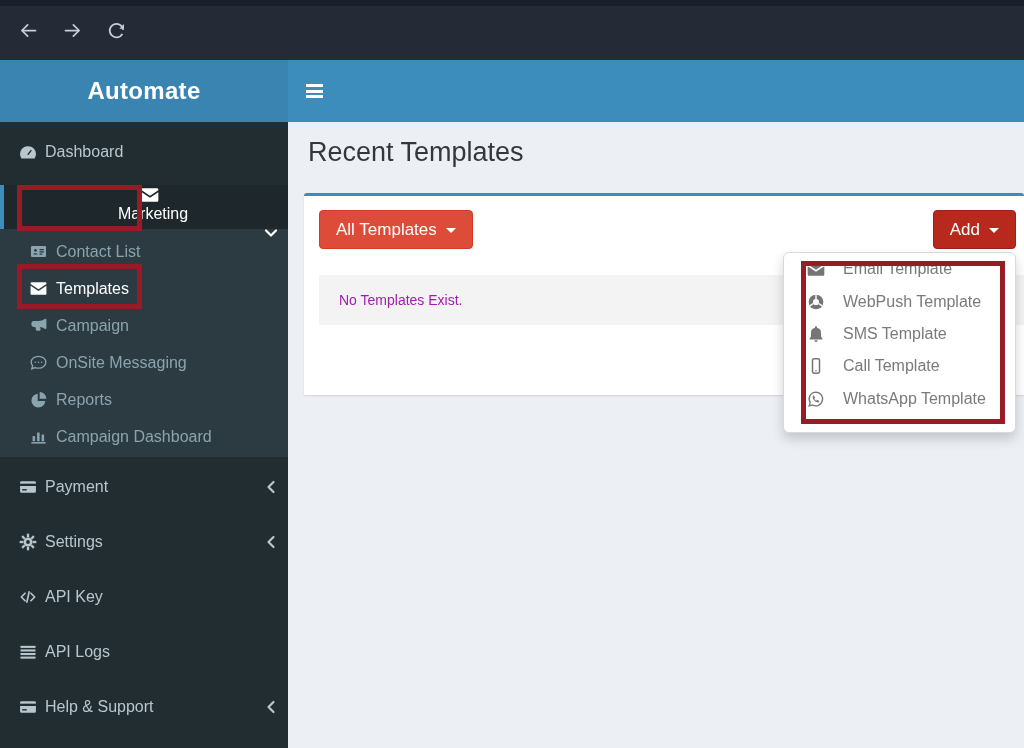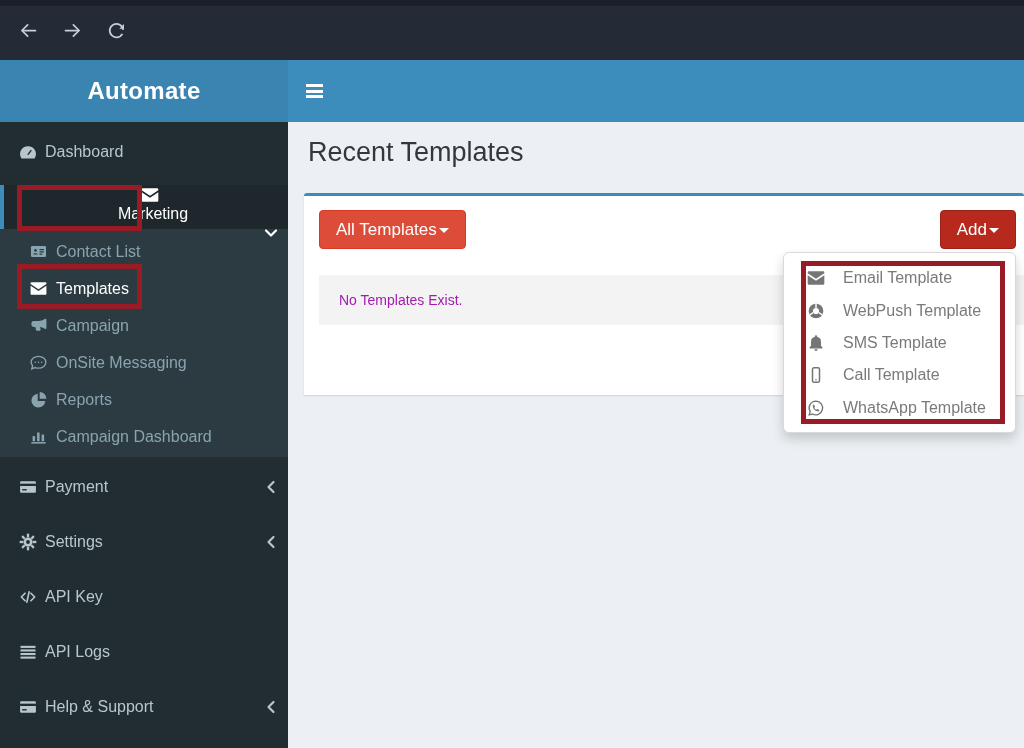--- a/index.html
+++ b/index.html
@@ -44,34 +44,34 @@
   
   .topnav { position:absolute; left:288px; top:60px; right:0; height:62px; background:#3c8dbc; }
   .hamburger { position:absolute; left:18px; top:24px; width:17px; cursor:pointer; }
   .hamburger .bar { display:block; height:3px; background:#fff; margin-bottom:2.6px; }
 
   
   .content { position:absolute; left:288px; top:122px; right:0; bottom:0; background:#ecf0f5; }
   .page-title { position:absolute; left:20px; top:15px; font-size:27px; font-weight:400; color:#34383d; }
   .card { position:absolute; left:16px; right:0; top:71px; height:202px; background:#fff;
           border-top:3px solid #3c8dbc; border-radius:3px 3px 0 0; box-shadow:0 1px 2px rgba(0,0,0,.12); }
-  .btn { display:inline-flex; align-items:center; gap:2px; color:#fff; font-size:17px;
+  .btn { display:inline-flex; align-items:center; gap:9px; color:#fff; font-size:17px;
          border-radius:4px; padding:0 16px; height:39px; border:1px solid transparent; cursor:pointer;
          font-family:"Liberation Sans", sans-serif; }
   .btn-filter { position:absolute; left:15px; top:14px; background:#dd4b39; border-color:#d73925; }
   .btn-add { position:absolute; right:8px; top:14px; background:#b7291d; border-color:#9b2216; }
   .caret { width:0; height:0; border-left:5px solid transparent; border-right:5px solid transparent;
            border-top:5px solid #fff; margin-top:2px; }
   .empty { position:absolute; left:15px; right:0; top:79px; height:50px; background:#f3f3f3;
            line-height:50px; padding-left:20px; color:#a21caf; font-size:14px; }
 
   
   .dropdown { position:absolute; left:783px; top:252px; width:233px; height:181px; background:#fff;
               border:1px solid #d9d9d9; border-radius:6px; box-shadow:0 6px 12px rgba(0,0,0,.175);
-              padding-top:9px; z-index:5; }
+              z-index:5; }
   .dd-item { height:32.4px; display:flex; align-items:center; padding-left:22px; color:#7a7a7a;
              font-size:16px; cursor:pointer; }
   .dd-item .icon { width:20px; height:20px; margin-right:17px; color:#757575; }
   .dd-item .icon svg { width:20px; height:20px; }
 
   
   .anno { position:absolute; border:5px solid #991b25; z-index:10; pointer-events:none; }
   .anno-marketing { left:17px; top:185px; width:125px; height:46px; }
   .anno-templates { left:17px; top:264px; width:125px; height:45px; }
   .anno-dropdown  { left:801px; top:261px; width:204px; height:163px; }

